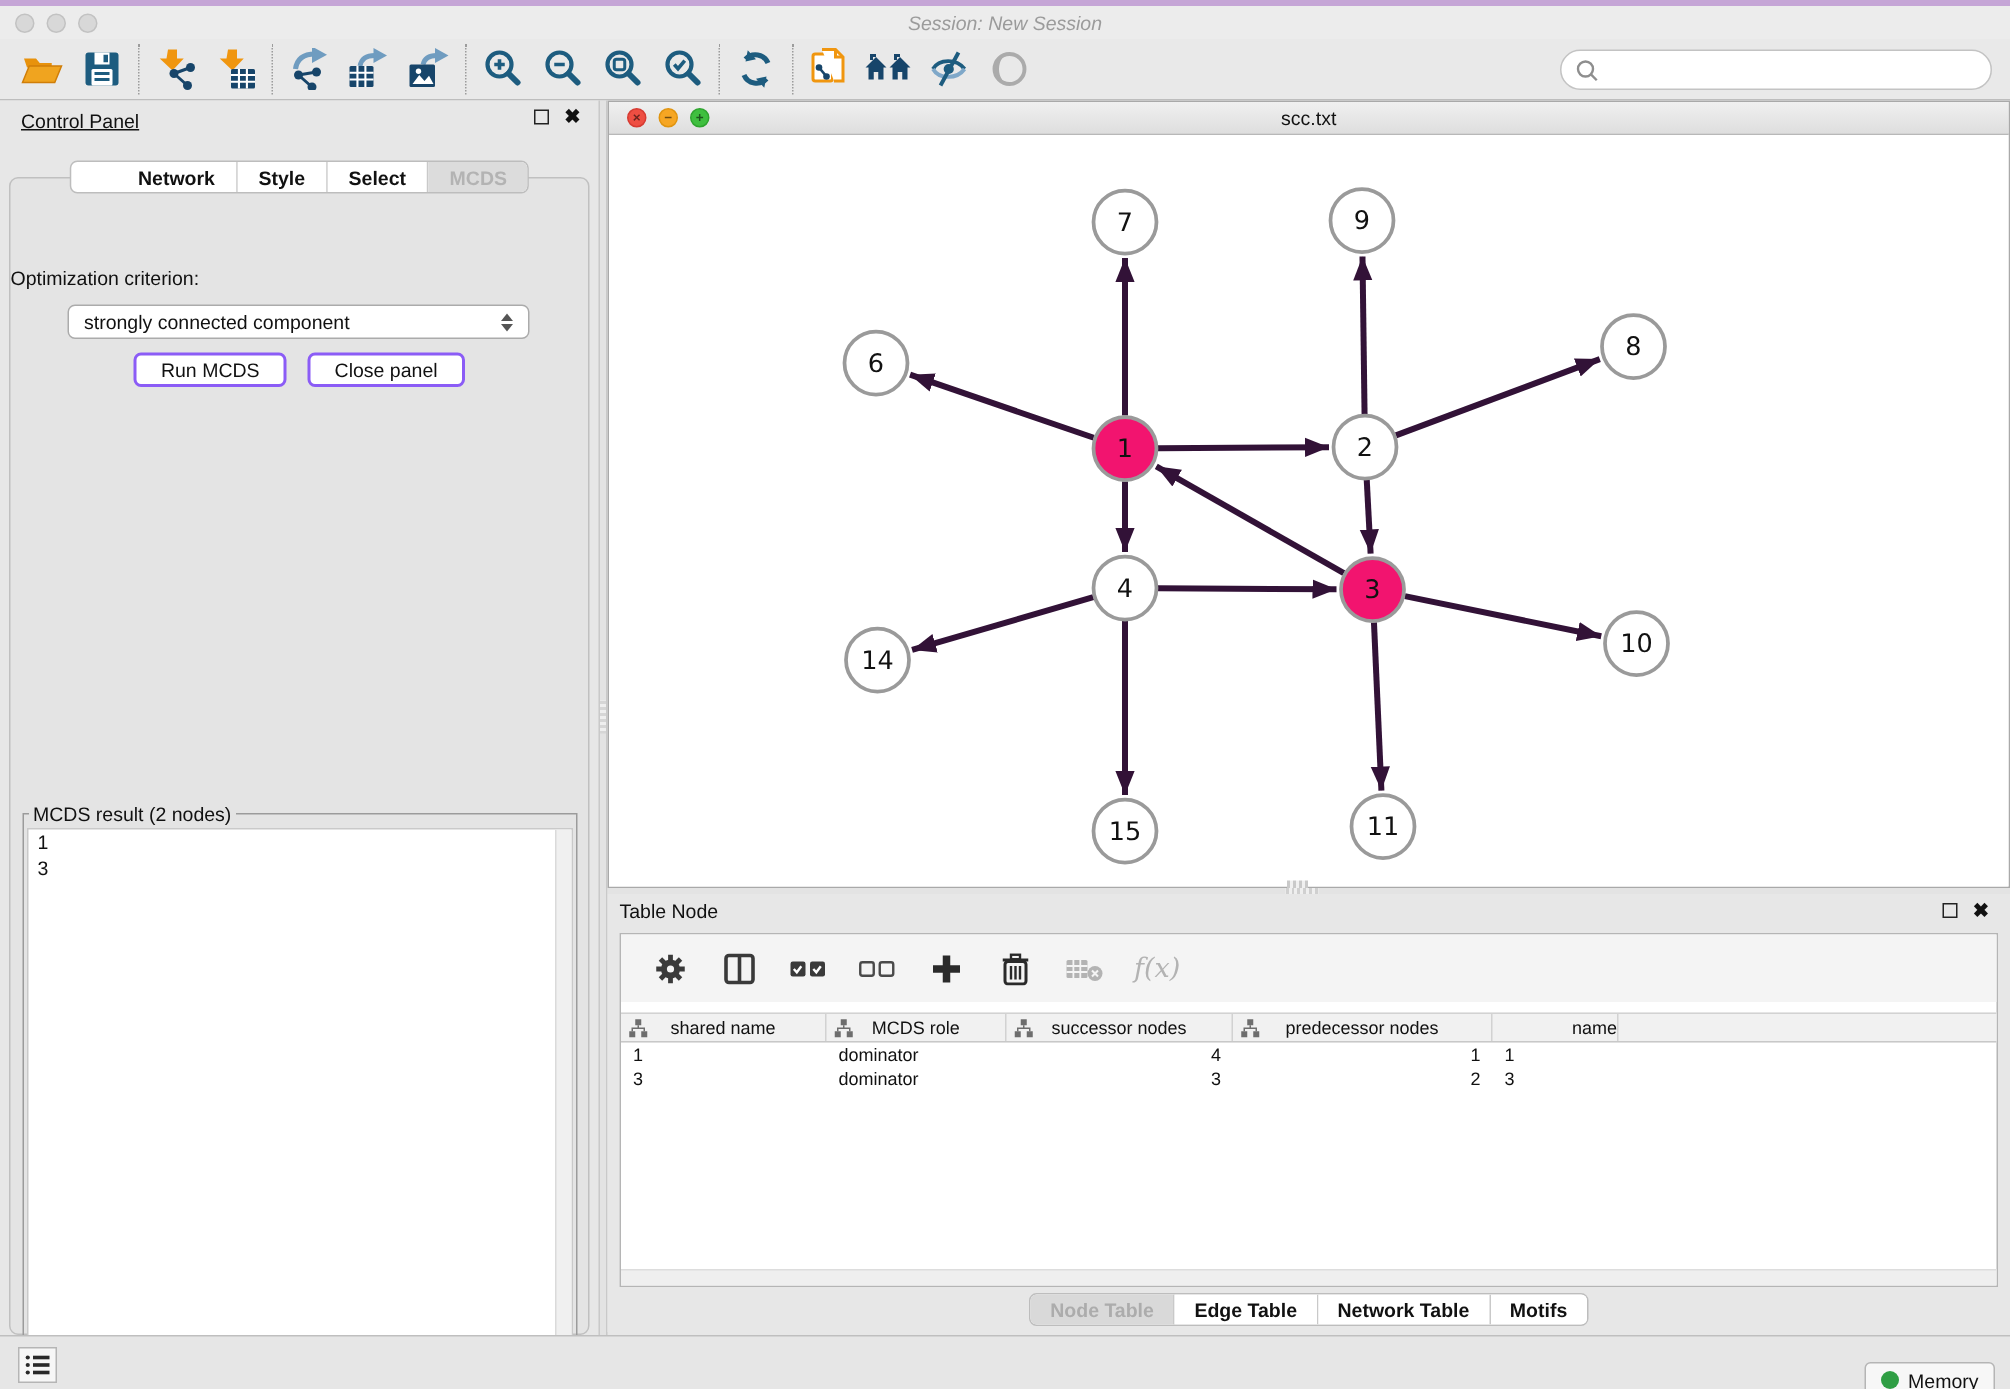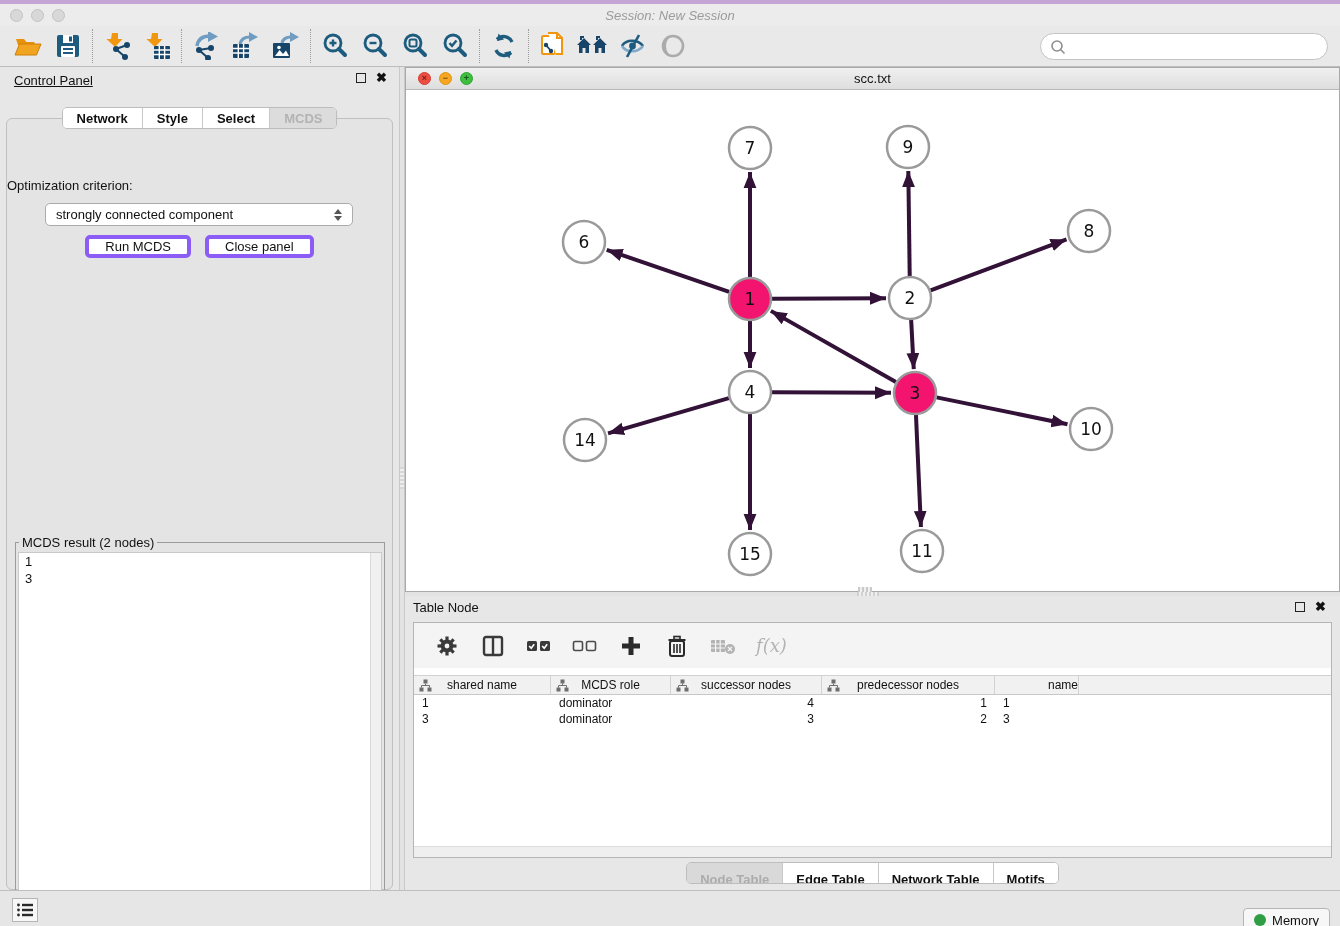--- a/index.html
+++ b/index.html
@@ -49,36 +49,36 @@
   .panel-head { position:absolute; left:0; top:0; width:100%; height:28px; }
   .panel-title { position:absolute; left:14px; top:6px; font-size:13px; color:#111;text-decoration:underline; }
   .panel-ctrls { position:absolute; right:12px; top:6px; display:flex; gap:10px; align-items:center; }
   .float-box { width:10px; height:10px; border:1.5px solid #222; background:transparent; display:inline-block; }
   .close-x { font-size:13px; font-weight:bold; color:#111; line-height:10px; }
 
   .cp-body { position:absolute; left:6px; top:40px; width:387px; height:843px; }
   .cp-inner { position:absolute; left:0; top:11px; width:387px; height:772px; background:#E4E4E4;
     border:1px solid #C0C0C0; border-radius:6px; }
   .cp-tabs { position:absolute; left:50%; transform:translateX(-50%); top:0px; display:flex;
-    border:1px solid #BDBDBD; border-radius:5px; overflow:hidden; background:#fff; height:22px; z-index:3; }
+    border:1px solid #BDBDBD; border-radius:5px; overflow:hidden; background:#fff; height:22px; z-index:3;padding-left:31px; }
   .cp-tab { padding:0 14px; font-size:13px; font-weight:600; color:#111; background:#fff;
     border-right:1px solid #C9C9C9; display:flex; align-items:center; cursor:default; }
   .cp-tab:last-child { border-right:none; }
   .cp-tab.active-dim { background:#DCDCDC; color:#B3B3B3; }
 
   .opt-label { position:absolute; top:59px; width:100%; text-align:left; font-size:13px; color:#111; }
   .dropdown { position:absolute; left:38px; top:84px; width:308px; height:23px; background:#fff;
     border:1px solid #ABABAB; border-radius:5px; display:flex; align-items:center; padding:0 10px; }
   .dropdown .dd-text { flex:1; font-size:13px; color:#111; }
   .dd-arrows { display:flex; flex-direction:column; gap:2px; align-items:center; }
   .dd-arrows .up { width:0;height:0;border-left:4px solid transparent;border-right:4px solid transparent;border-bottom:5px solid #555; }
   .dd-arrows .down { width:0;height:0;border-left:4px solid transparent;border-right:4px solid transparent;border-top:5px solid #555; }
 
   .cp-buttons { position:absolute; top:116px; width:100%; display:flex; justify-content:center; gap:14px; }
-  .btn { background:#fff; border:4px solid #8b5cf6; border-radius:5px; height:23px; padding:0 16px;
+  .btn { background:#fff; border:2px solid #8b5cf6; border-radius:5px; height:23px; padding:0 16px;
     font-size:13px; font-family:"Liberation Sans", sans-serif; color:#111; cursor:default; }
 
   fieldset.result { position:absolute; left:8px; top:416px; width:370px; height:383px;
     border:1px solid #9B9B9B; background:transparent; }
   fieldset.result legend { font-size:13px; color:#111; padding:0 3px; margin-left:3px; }
   .result-box { position:absolute; left:2px; top:2px; right:2px; bottom:2px; background:#fff;
     border:1px solid #C9C9C9; overflow:hidden; }
   .result-line { font-size:13px; color:#111; padding:0 6px; line-height:17px; font-family:"Liberation Sans", sans-serif;}
   .result-scroll { position:absolute; right:0; top:0; width:11px; height:100%; background:#F0F0F0;
     border-left:1px solid #DADADA; }
@@ -110,21 +110,21 @@
     border-bottom:1px solid #C8C8C8; }
   .tbl-hcell { position:relative; display:flex; align-items:center; justify-content:center;
     font-size:12px; color:#111; border-right:1px solid #D2D2D2; }
   .tbl-hcell .tree-ic { position:absolute; left:5px; top:3px; }
   .tbl-row { display:flex; height:16px; align-items:center; }
   .tbl-cell { font-size:12px; color:#111; padding:0 8px; overflow:hidden; white-space:nowrap; }
   .al { text-align:left; } .ar { text-align:right; }
 
   .tp-tabs { position:absolute; left:0; bottom:4px; width:100%; display:flex; justify-content:center; }
   .tp-tabgroup { display:flex; border:1px solid #BDBDBD; border-radius:5px; overflow:hidden; height:22px; background:#fff; }
-  .tp-tab { padding:16px 13px; font-size:13px; font-weight:600; color:#111; background:#fff;
+  .tp-tab { padding:4px 13px; font-size:13px; font-weight:600; color:#111; background:#fff;
     border-right:1px solid #C9C9C9; display:flex; align-items:center; cursor:default; }
   .tp-tab:last-child { border-right:none; }
   .tp-tab.active-dim { background:#D9D9D9; color:#ACACAC; }
   .tp-scrollband { position:absolute; left:0; bottom:30px; width:935px; height:12px; background:#EFEFEF;
     border-top:1px solid #DDD; }
 
   
   .statusbar { position:absolute; left:0; top:890px; width:1340px; height:36px; background:#E6E6E6;
     border-top:1px solid #BFBFBF; }
   .sb-left-btn { position:absolute; left:12px; top:7px; width:26px; height:24px; background:#F7F7F7;

